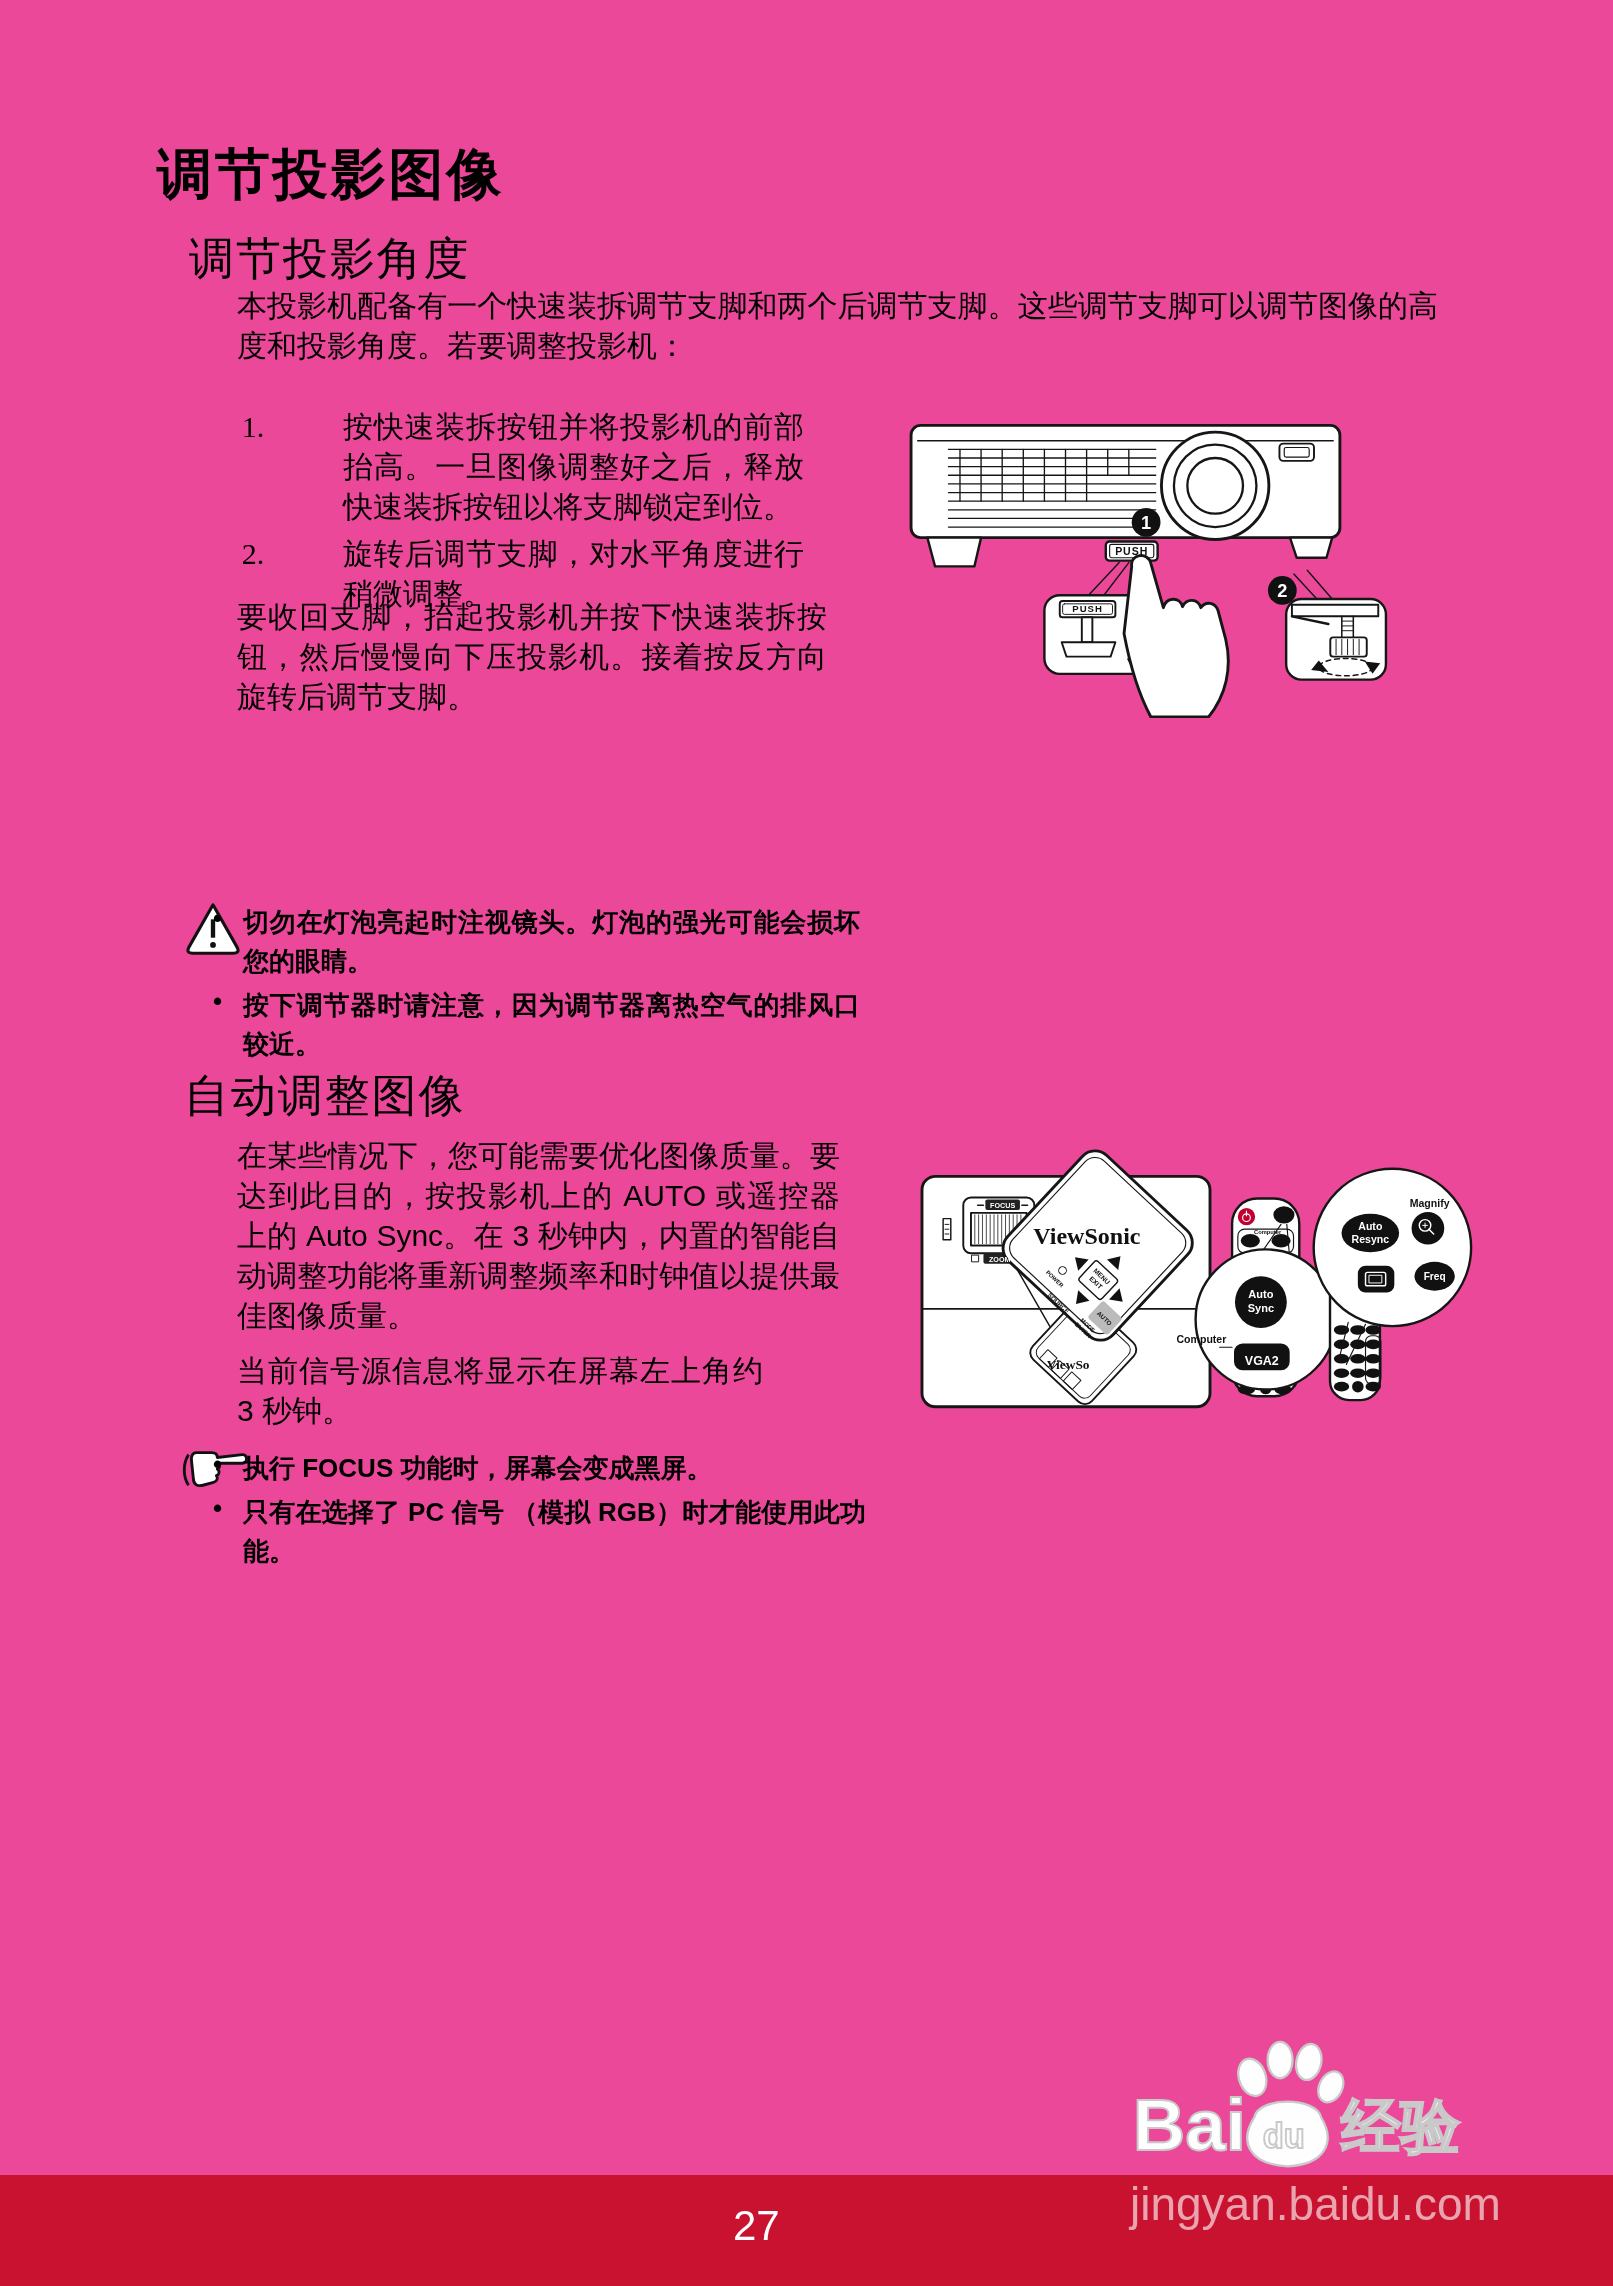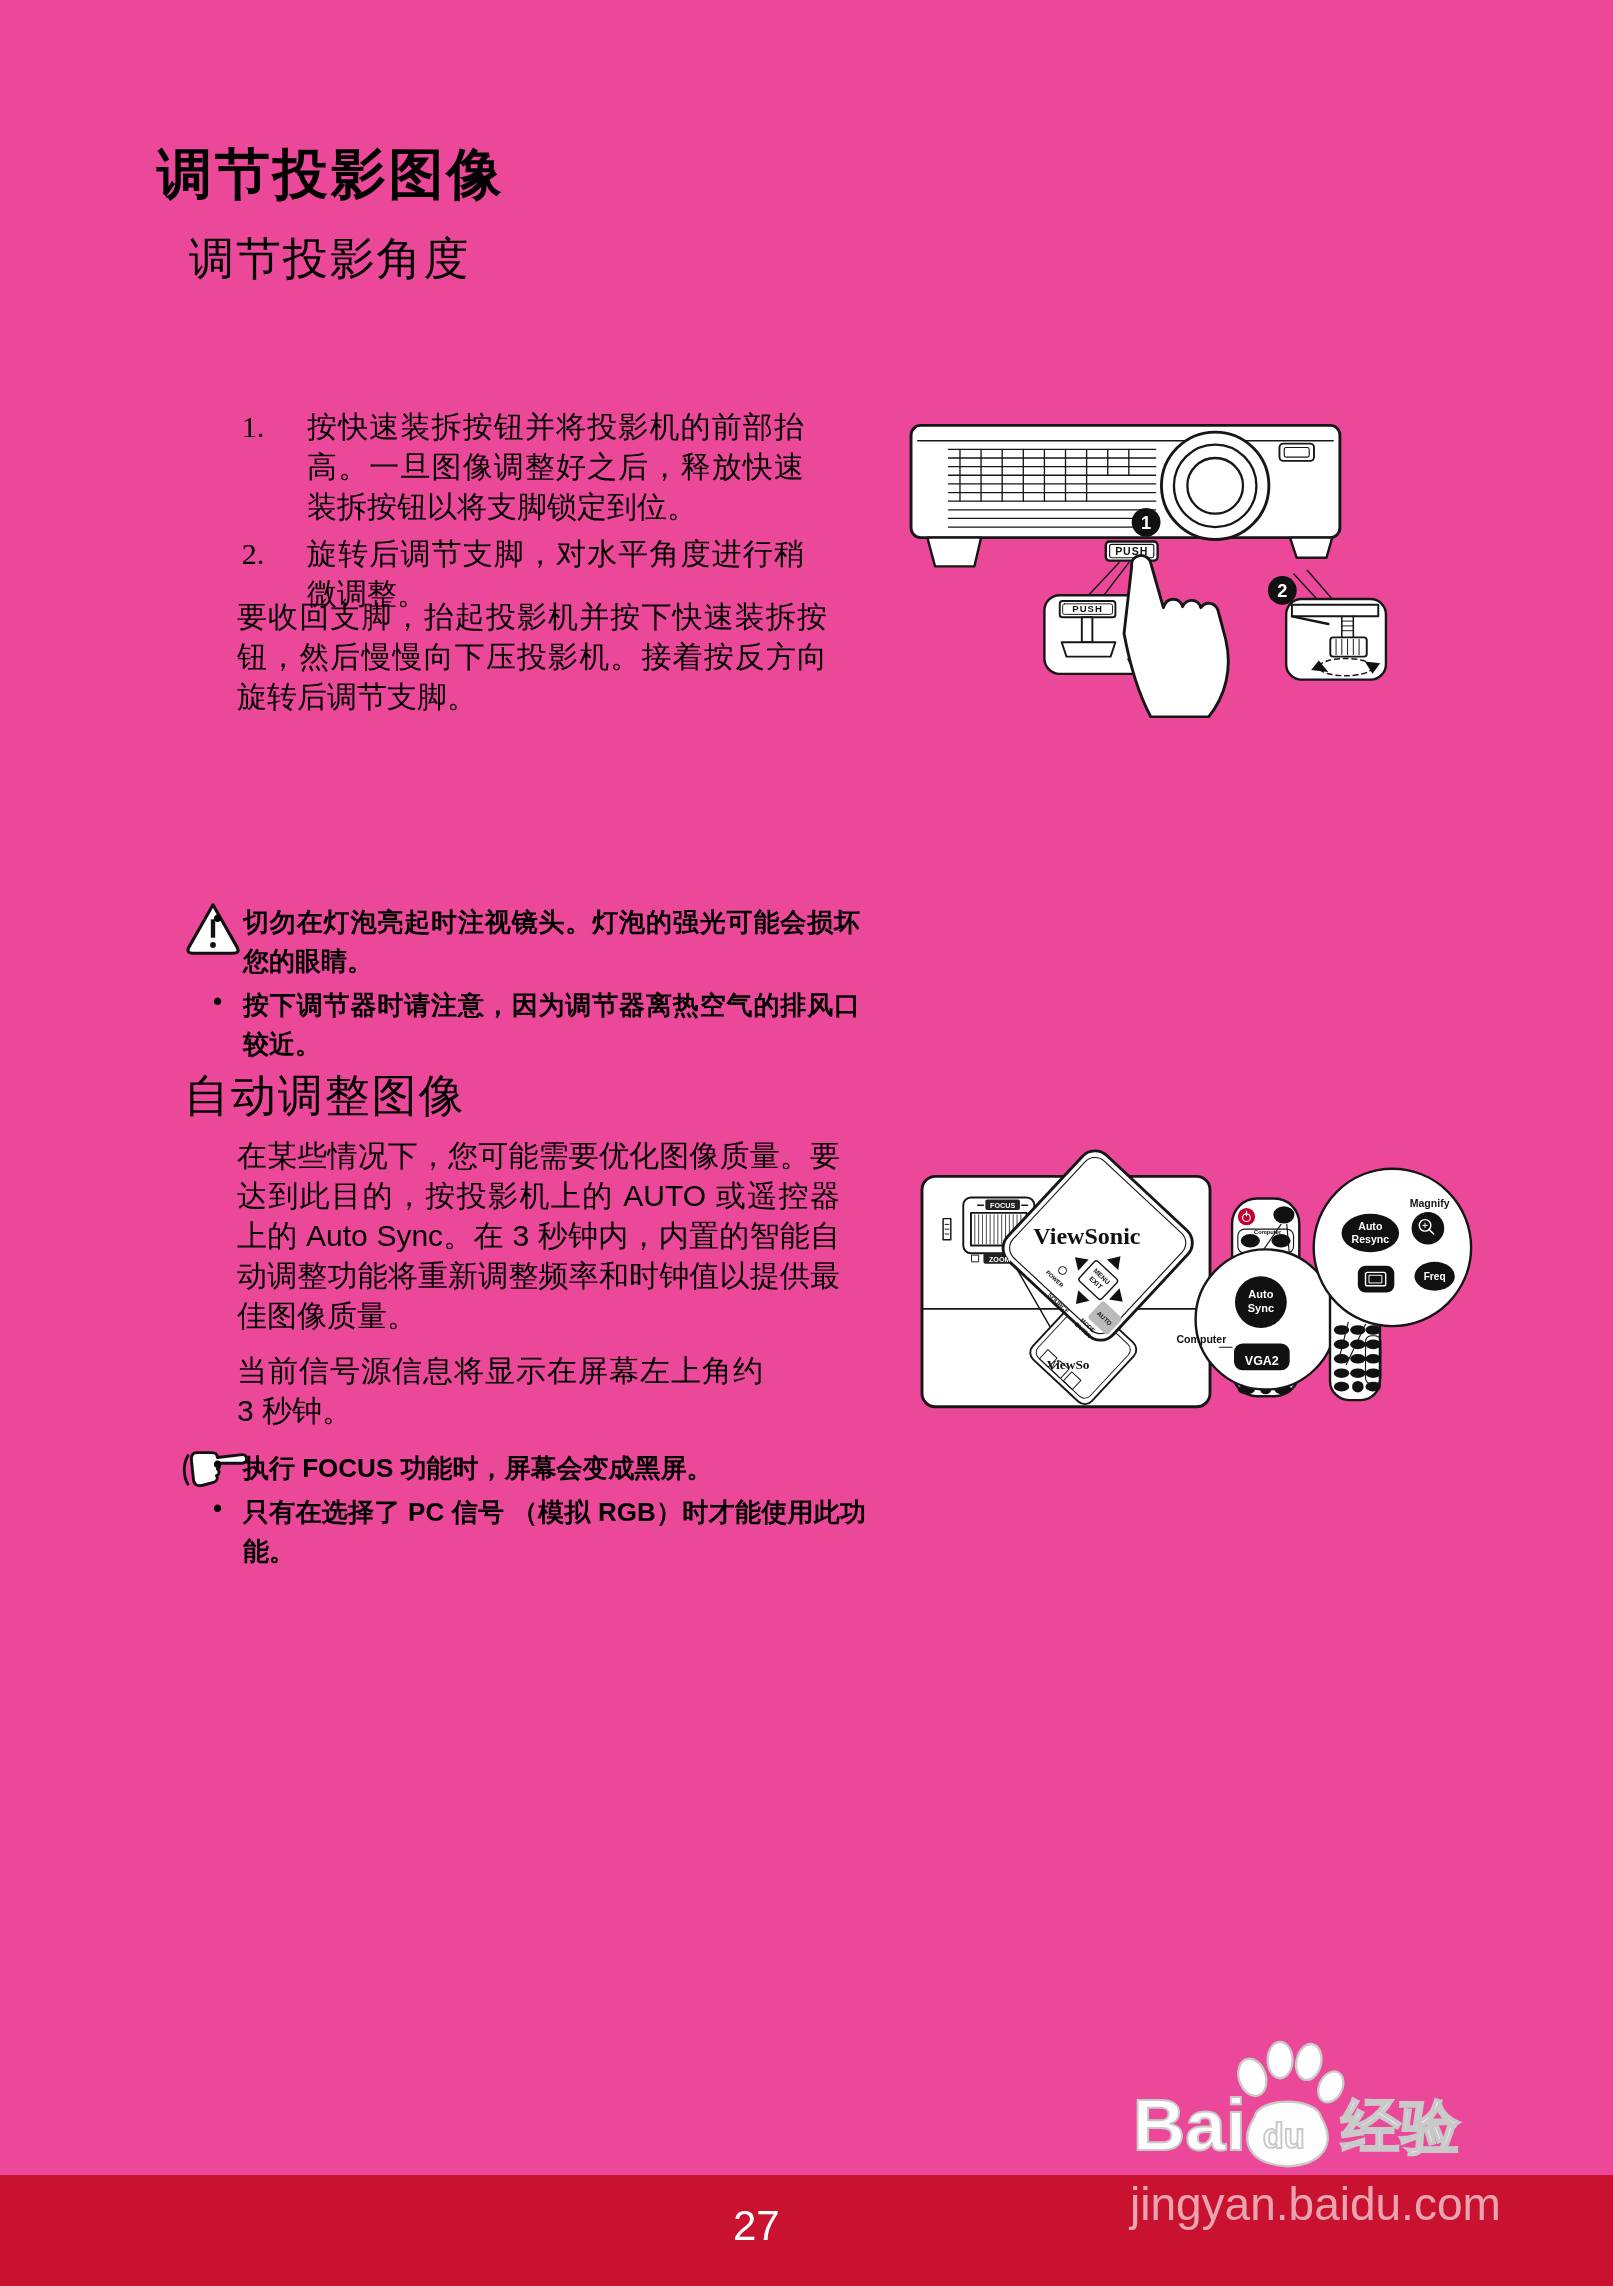--- a/index.html
+++ b/index.html
@@ -7,21 +7,21 @@
         font-family:"Liberation Sans",sans-serif;color:#000;}
   .abs{position:absolute;}
   .h1{left:157px;top:138px;font-size:55px;font-weight:700;letter-spacing:2.9px;}
   .h2{font-size:45px;font-weight:400;letter-spacing:1.9px;}
   .h2a{left:189px;top:229px;}
   .h2b{left:184px;top:1066px;}
   .body-text{font-size:30px;line-height:40px;text-align:justify;text-align-last:left;}
   .intro{left:237px;top:286px;width:1201px;}
   .step{left:237px;width:567px;}
   .step-num{position:absolute;left:4.8px;top:0;font-family:"Liberation Serif",serif;font-size:30px;}
-  .step-text{margin-left:70px;}
+  .step-text{margin-left:106px;}
   .s1p2{left:237px;top:597px;width:590px;}
   .s1p3{left:237px;top:742px;width:590px;}
   .xref{color:#0000c8;cursor:pointer;}
   .note-text{font-size:26px;line-height:39px;font-weight:700;text-align:justify;text-align-last:left;}
   .bullet{font-size:26px;font-weight:700;}
   .s2p1{left:237px;top:1136px;width:603px;}
   .s2p2{left:237px;top:1351px;width:526px;}
   .footer-bar{left:0;top:2175px;width:1614px;height:111px;background:#c8122f;}
   .page-num{left:733px;top:2202px;width:115px;font-size:42px;color:#ffffff;}
   .wm-url{left:1130px;top:2177px;font-size:46px;color:rgba(255,255,255,0.62);letter-spacing:0px;}
@@ -31,20 +31,21 @@
   .wm-logo-text{fill:#fefefe;stroke:#c9c9c9;stroke-width:2;font-family:"Liberation Sans",sans-serif;font-weight:bold;}
 </style>
 </head>
 <body>
 
 <div class="page">
 
   <div class="abs h1">调节投影图像</div>
   <div class="abs h2 h2a">调节投影角度</div>
 
+  <div class="abs body-text intro">本投影机配备有一个快速装拆调节支脚和两个后调节支脚。这些调节支脚可以调节图像的高度和投影角度。若要调整投影机：</div>
 
   <div class="abs body-text step" style="top:407px;">
     <span class="step-num">1.</span>
     <div class="step-text">按快速装拆按钮并将投影机的前部抬高。一旦图像调整好之后，释放快速装拆按钮以将支脚锁定到位。</div>
   </div>
   <div class="abs body-text step" style="top:534px;">
     <span class="step-num">2.</span>
     <div class="step-text">旋转后调节支脚，对水平角度进行稍微调整。</div>
   </div>
 

